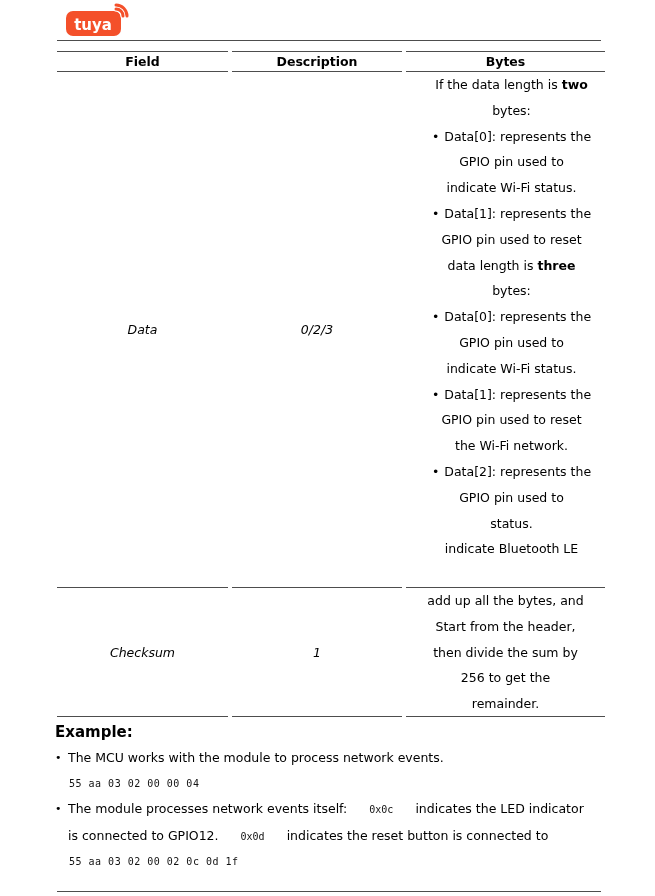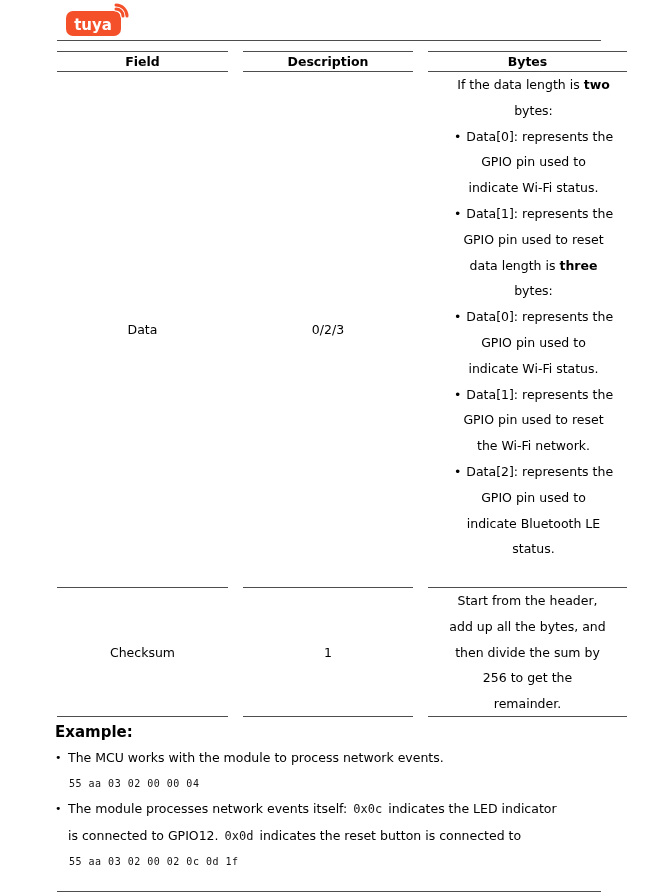--- a/index.html
+++ b/index.html
@@ -9,46 +9,46 @@
     font-family:"DejaVu Sans","Liberation Sans",sans-serif; color:#000;
   }
   .logo { position:absolute; left:64px; top:2px; }
   .logo svg text { font-family:"DejaVu Sans","Liberation Sans",sans-serif; font-weight:bold; }
   .top-rule { position:absolute; left:57px; top:40px; width:544px; height:1px; background:#4d4d4d; }
   .bottom-rule { position:absolute; left:57px; top:891px; width:544px; height:1px; background:#4d4d4d; }
 
   .doc-table {
     position:absolute; left:57px; top:51px; width:544px;
     display:grid; grid-template-columns:171px 170px 199px;
-    grid-template-rows:21px 516px 129px; column-gap:15px;
+    grid-template-rows:21px 516px 129px; column-gap:4px;
     font-size:12.5px;
   }
   .th {
     font-weight:bold; border-top:1px solid #4d4d4d; border-bottom:1px solid #4d4d4d;
     display:flex; align-items:center; justify-content:center;
   }
   .cell { border-bottom:1px solid #4d4d4d; }
-  .mid { display:flex; align-items:center; justify-content:center; }
+  .mid { display:flex; align-items:center; justify-content:center;font-style:italic; }
   .desc { line-height:25.8px; text-align:center; }
   .desc-indent { padding-left:14px; padding-right:2px; }
   .tline b { font-weight:bold; }
   .bullet { margin-right:5px; }
 
   .example { position:absolute; left:55px; top:720px; width:546px; font-size:12.5px; line-height:25.4px; }
   .ex-heading { font-size:15px; font-weight:bold; }
   .ex-item { display:flex; }
   .ex-bullet { flex:0 0 13px; width:13px; font-size:11px; }
   .ex-content { flex:1; }
   .code-line {
     font-family:"DejaVu Sans Mono","Liberation Mono",monospace;
     font-size:10px; margin-left:14px; color:#111; letter-spacing:0.5px;
   }
   .inline-code {
     font-family:"DejaVu Sans Mono","Liberation Mono",monospace;
-    font-size:12px; margin:0 6px; color:#111;
+    font-size:10px; margin:0 22px; color:#111;
   }
 </style>
 </head>
 <body>
 
 <div class="logo">
   <svg width="70" height="36" viewBox="0 0 70 36">
     <rect x="2" y="9" width="55" height="25" rx="7" fill="#F4502A"></rect>
     <path d="M52 7 A7 7 0 0 1 59 14" fill="none" stroke="#ffffff" stroke-width="5" stroke-linecap="round"></path>
     <path d="M52 3 A11 11 0 0 1 63 14" fill="none" stroke="#ffffff" stroke-width="5" stroke-linecap="round"></path>
@@ -78,29 +78,29 @@
       <div class="tline"><span>data length is </span><b>three</b></div>
       <div class="tline"><span>bytes:</span></div>
       <div class="tline"><span class="bullet">•</span><span>Data[0]: represents the</span></div>
       <div class="tline"><span>GPIO pin used to</span></div>
       <div class="tline"><span>indicate Wi-Fi status.</span></div>
       <div class="tline"><span class="bullet">•</span><span>Data[1]: represents the</span></div>
       <div class="tline"><span>GPIO pin used to reset</span></div>
       <div class="tline"><span>the Wi-Fi network.</span></div>
       <div class="tline"><span class="bullet">•</span><span>Data[2]: represents the</span></div>
       <div class="tline"><span>GPIO pin used to</span></div>
+      <div class="tline"><span>status.</span></div>
       <div class="tline"><span>indicate Bluetooth LE</span></div>
-      <div class="tline"><span>status.</span></div>
     </div>
 
   <div class="cell mid">Checksum</div>
   <div class="cell mid">1</div>
   <div class="cell desc">
+      <div class="tline"><span>add up all the bytes, and</span></div>
       <div class="tline"><span>Start from the header,</span></div>
-      <div class="tline"><span>add up all the bytes, and</span></div>
       <div class="tline"><span>then divide the sum by</span></div>
       <div class="tline"><span>256 to get the</span></div>
       <div class="tline"><span>remainder.</span></div>
     </div>
 </div>
 
 <div class="example">
   <div class="ex-heading">Example:</div>
   <div>
       <div class="ex-item">

